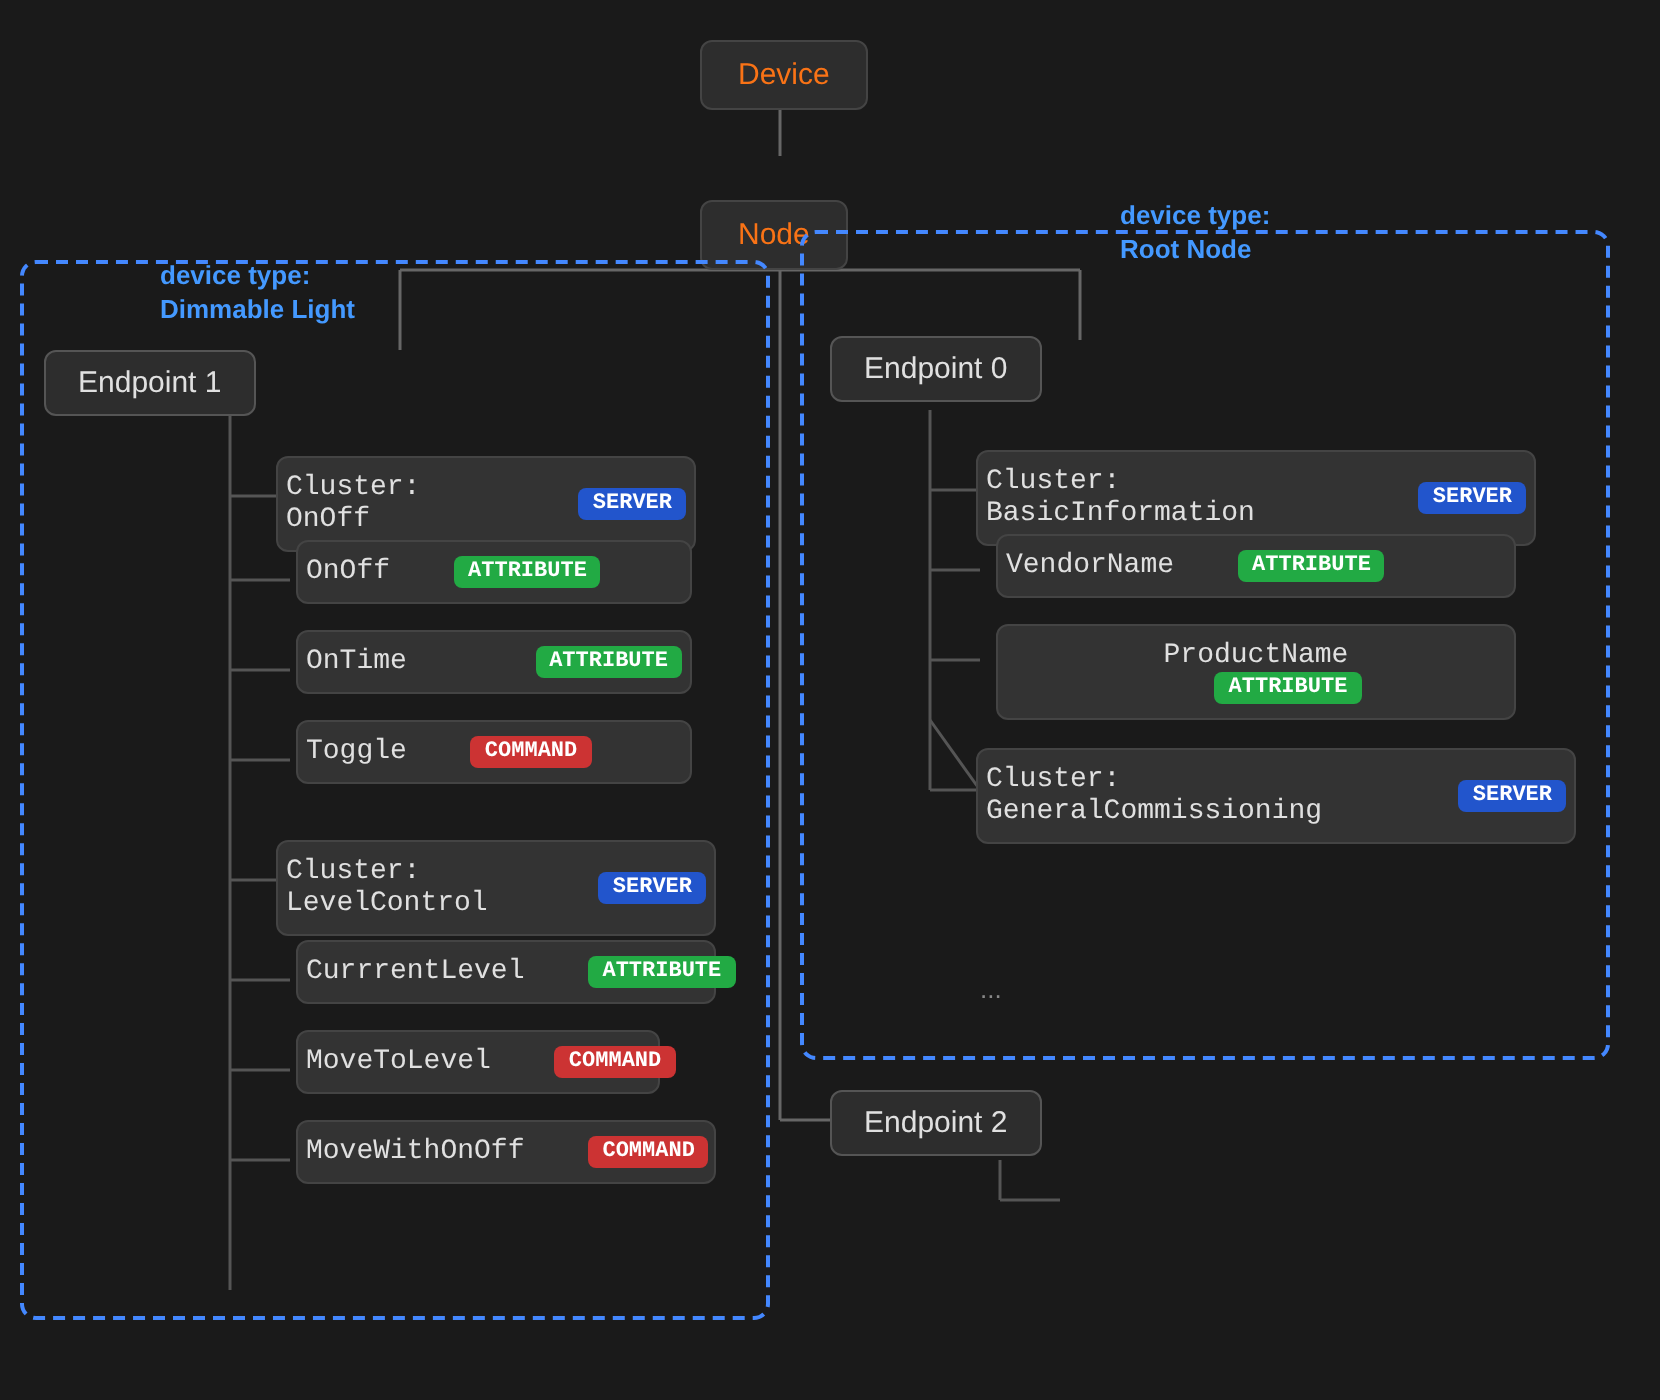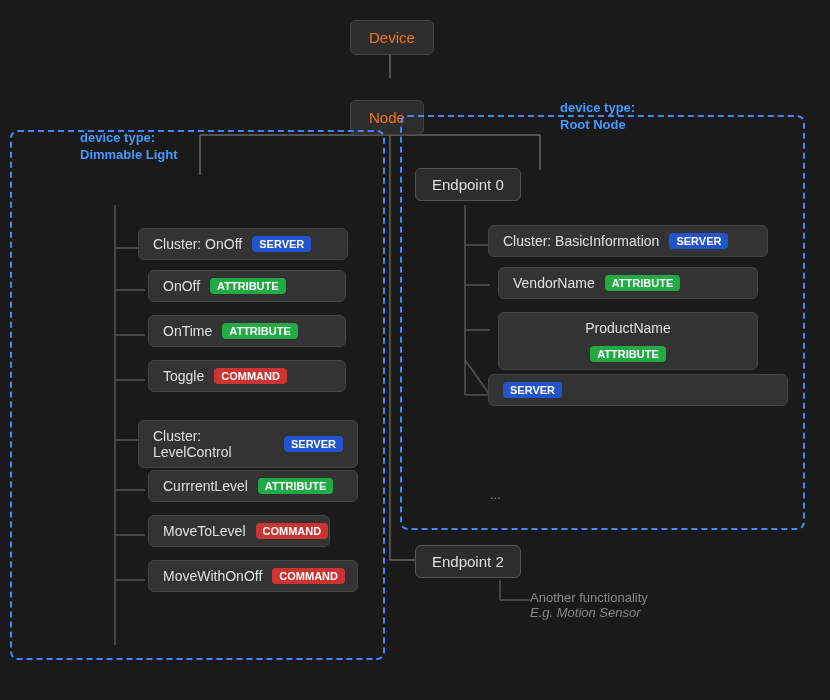--- a/index.html
+++ b/index.html
@@ -91,36 +91,38 @@
       color: #e0e0e0;
       font-size: 15px;
       border: 1px solid #555;
     }
 
     
     .item-box {
       position: absolute;
       background: #333;
       border-radius: 6px;
-      padding: 7px 14px;
+      padding: 7px 4px;
       color: #e0e0e0;
       font-size: 14px;
       display: flex;
       align-items: center;
-      gap: 10px;
+      gap: 0;
       border: 1px solid #444;
+      font-family: Liberation Mono, monospace;
     }
 
     
     .badge {
       border-radius: 4px;
       padding: 2px 7px;
       font-size: 11px;
       font-weight: bold;
       color: #fff;
+      margin-left: 32px;
     }
     .badge.server { background: #2255cc; }
     .badge.attribute { background: #22aa44; }
     .badge.command { background: #cc3333; }
 
     
     .connectors {
       position: absolute;
       top: 0; left: 0;
       width: 830px;
@@ -224,32 +226,35 @@
 
   <div class="device-type-label root">
     <span>device type:</span><br>
     <span>Root Node</span>
   </div>
 
   <div class="dashed-container dimmable-container"></div>
 
   <div class="dashed-container root-container"></div>
 
+  <div class="endpoint-box" style="top:175px; left:22px;">
+    <span>Endpoint 1</span>
+  </div>
 
   <div class="item-box" style="top:228px; left:138px; width:210px;">
     <span>Cluster: OnOff</span>
     <span class="badge server">SERVER</span>
   </div>
 
   <div class="item-box" style="top:270px; left:148px; width:198px;">
     <span>OnOff</span>
     <span class="badge attribute">ATTRIBUTE</span>
   </div>
 
-  <div class="item-box" style="top:315px; left:148px; width:198px;">
+  <div class="item-box" style="top:315px; left:148px; width:198px;justify-content:space-between;">
     <span>OnTime</span>
     <span class="badge attribute">ATTRIBUTE</span>
   </div>
 
   <div class="item-box" style="top:360px; left:148px; width:198px;">
     <span>Toggle</span>
     <span class="badge command">COMMAND</span>
   </div>
 
   <div class="item-box" style="top:420px; left:138px; width:220px;">
@@ -285,29 +290,26 @@
     <span>VendorName</span>
     <span class="badge attribute">ATTRIBUTE</span>
   </div>
 
   <div class="item-box" style="top:312px; left:498px; width:260px;flex-direction:column;">
     <span>ProductName</span>
     <span class="badge attribute">ATTRIBUTE</span>
   </div>
 
   <div class="item-box" style="top:374px; left:488px; width:300px;">
+    <span>Cluster: GeneralCommissioning</span>
     <span class="badge server">SERVER</span>
   </div>
 
   <div class="ellipsis-text" style="top:487px; left:490px;">
     <span>...</span>
   </div>
 
   <div class="endpoint2-box" style="top:545px; left:415px;">
     <span>Endpoint 2</span>
   </div>
 
-  <div class="italic-text" style="top:590px; left:530px; font-style: normal; color:#888; font-size:13px;">
-    <span>Another functionality</span><br>
-    <span style="font-style:italic;">E.g. Motion Sensor</span>
-  </div>
 
 </div>
 
 </body></html>

